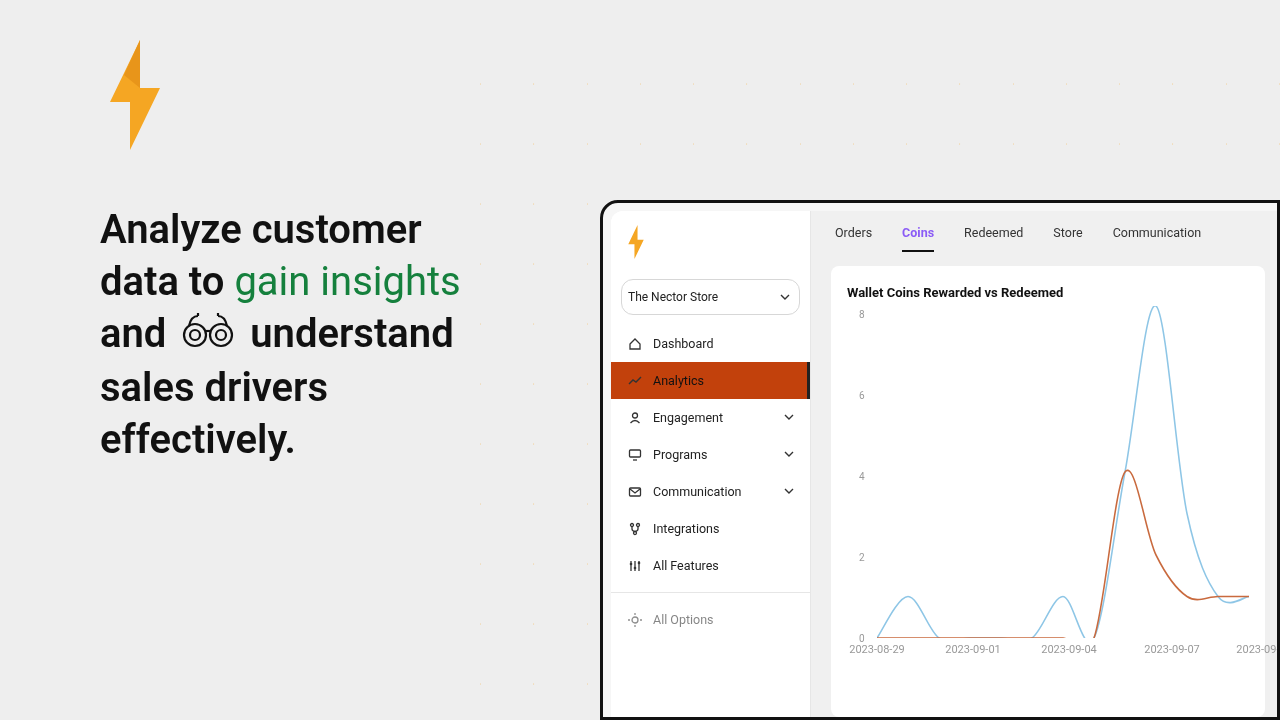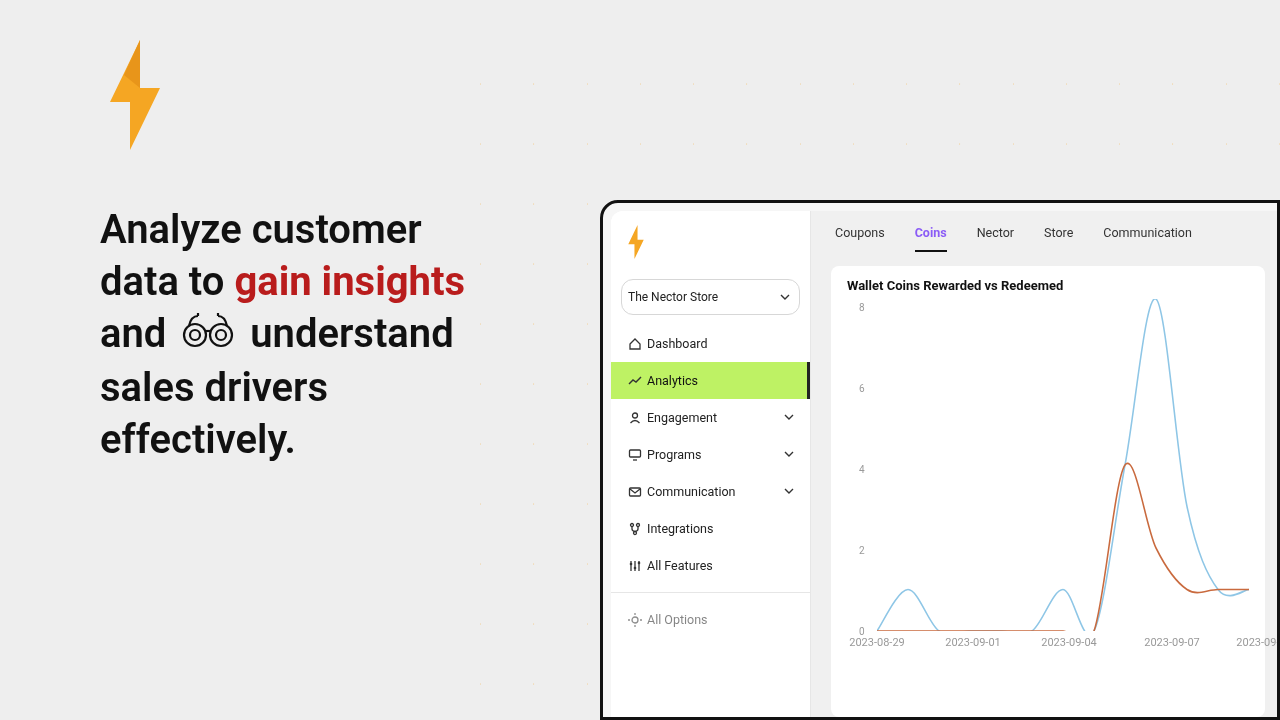--- a/index.html
+++ b/index.html
@@ -9,21 +9,21 @@
     font-family: -apple-system, BlinkMacSystemFont, "Segoe UI", Roboto, Arial, sans-serif;
     position: relative; overflow: hidden;
   }
   
   .big-logo { position: absolute; left: 100px; top: 40px; }
   
   .headline {
     position: absolute; left: 100px; top: 204px; width: 400px;
     font-size: 40px; font-weight: 600; line-height: 1.3; color: #111;
   }
-  .headline .accent { color: #b91c1c; font-weight: 700; }
+  .headline .accent { color: #15803d; font-weight: 400; }
   .headline .binoc-wrap { display: inline-block; vertical-align: middle; margin: 0 4px; }
   
   .dot-grid {
     position: absolute; left: 480px; top: 80px; width: 800px; height: 620px;
     overflow: hidden; z-index: 0;
   }
   .dot-grid .row { display: flex; gap: 52px; }
   .dot-grid .row svg { opacity: 0.9; }
   .dot-grid .rows { display: flex; flex-direction: column; gap: 52px; }
   
@@ -44,40 +44,40 @@
   }
   .sb-logo { margin: 4px 14px 10px; }
   .store-select {
     margin: 6px 10px 10px; padding: 10px 6px;
     border: 1px solid #d7d7d7; border-radius: 12px;
     display: flex; align-items: center; justify-content: space-between;
     font-size: 12px; color: #222;
   }
   .nav { display: flex; flex-direction: column; }
   .nav-item {
-    display: flex; align-items: center; gap: 4px;
+    display: flex; align-items: center; gap: 10px;
     padding: 11px 16px; font-size: 12.5px; color: #222; position: relative;
   }
-  .nav-item.active { background: #bef264; color: #111; }
+  .nav-item.active { background: #c2410c; color: #111; }
   .nav-item.active::after { content:""; position:absolute; right:0; top:0; bottom:0; width:3px; background:#222; }
   .nav-item .chev { margin-left: auto; color:#333; }
   .nav-icon { width:16px; display:flex; justify-content:center; color:#333; }
   .sb-divider { height:1px; background:#e6e6e6; margin: 8px 0; }
 
   
   .main { flex:1; display:flex; flex-direction:column; background:#f0f0f0; }
   .tabbar {
     display:flex; gap:30px; padding: 14px 24px 0; background:#f0f0f0;
     font-size: 12.5px; color:#333;
   }
   .tab { padding-bottom:10px; }
   .tab.active { font-weight:700; color:#8b5cf6; border-bottom:2px solid #111; }
   .card {
     margin: 14px 12px 0 20px; background:#fff; border-radius:8px;
-    padding: 12px 16px 4px; flex:1;
+    padding: 19px 16px 4px; flex:1;
   }
   .card-title { font-size: 13px; font-weight:700; color:#111; margin-bottom:6px; }
   .chart { position:relative; width:100%; height:350px; }
   .y-tick { position:absolute; left:12px; font-size:10px; color:#999; transform:translateY(-50%); }
   .x-tick { position:absolute; bottom:0; font-size:11px; color:#999; transform:translateX(-50%); white-space:nowrap; }
   .chart svg.plot { position:absolute; left:30px; top:0; right:0; bottom:18px; width:calc(100% - 30px); height:calc(100% - 18px); }
 </style>
 </head>
 <body>
 
@@ -772,23 +772,23 @@
                 <line x1="12" y1="7" x2="14" y2="7"></line>
               </g>
             </svg>
         </span>
         <span>All Options</span>
       </div>
     </div>
 
     <div class="main">
       <div class="tabbar" id="tabbar">
-          <div class="tab">Coupons</div>
+          <div class="tab">Orders</div>
           <div class="tab active">Coins</div>
-          <div class="tab">Nector</div>
+          <div class="tab">Redeemed</div>
           <div class="tab">Store</div>
           <div class="tab">Communication</div>
         </div>
       <div class="card">
         <div class="card-title">Wallet Coins Rewarded vs Redeemed</div>
         <div class="chart" id="chart">
             <div class="y-tick" style="top: 332px;">0</div>
             <div class="y-tick" style="top: 251px;">2</div>
             <div class="y-tick" style="top: 170px;">4</div>
             <div class="y-tick" style="top: 89px;">6</div>

